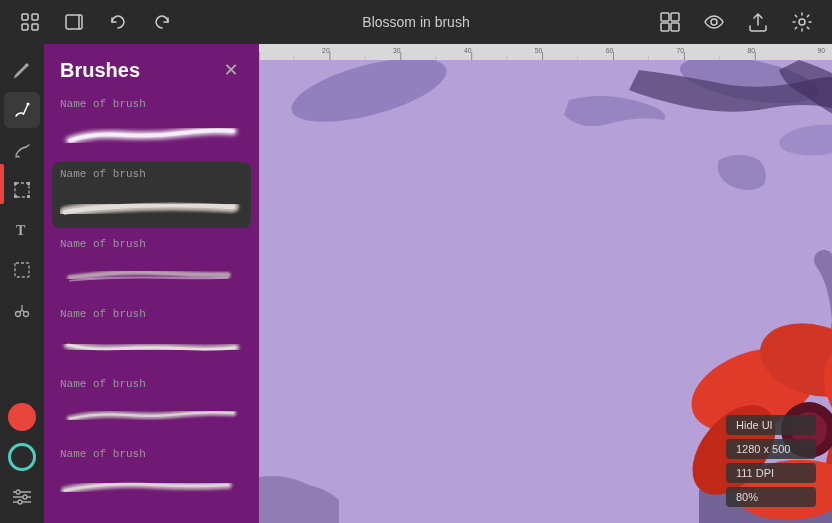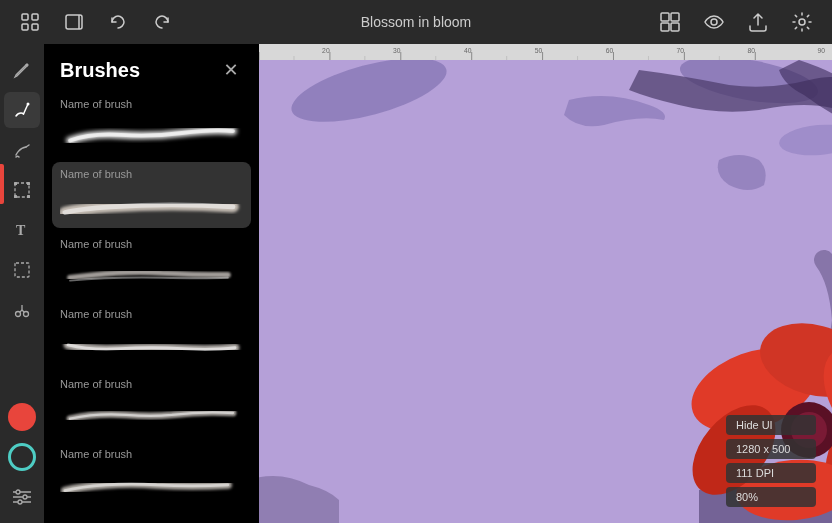--- a/index.html
+++ b/index.html
@@ -117,21 +117,21 @@
       background: #e8453c;
       border-radius: 0 2px 2px 0;
       position: absolute;
       left: 0;
       top: 120px;
     }
 
     
     .brush-panel {
       width: 215px;
-      background: #000000;
+      background: #701a75;
       height: 100%;
       z-index: 40;
       display: flex;
       flex-direction: column;
       overflow: hidden;
     }
     .brush-panel-header {
       display: flex;
       align-items: center;
       justify-content: space-between;
@@ -156,20 +156,21 @@
       flex: 1;
       overflow-y: auto;
       padding: 0 8px;
     }
     .brush-list::-webkit-scrollbar { width: 0; }
     .brush-item {
       margin-bottom: 4px;
       border-radius: 8px;
       padding: 6px 8px;
       cursor: pointer;
+      font-family: Liberation Mono, monospace;
     }
     .brush-item.selected { background: #333; }
     .brush-item-name {
       color: #999;
       font-size: 11px;
       margin-bottom: 4px;
     }
     .brush-preview {
       width: 100%;
       height: 38px;
@@ -269,21 +270,21 @@
       </svg>
     </div>
     <div class="icon-btn">
       <svg width="18" height="18" viewBox="0 0 18 18" fill="none">
         <path d="M15 9C15 6 12 3 9 3C6 3 3 6 3 9C3 12 6 15 9 15" stroke="#ccc" stroke-width="1.5" stroke-linecap="round"></path>
         <polyline points="15,5 15,9 11,9" fill="none" stroke="#ccc" stroke-width="1.5" stroke-linecap="round" stroke-linejoin="round"></polyline>
       </svg>
     </div>
   </div>
 
-  <div class="topbar-title">Blossom in bloom</div>
+  <div class="topbar-title">Blossom in brush</div>
 
   <div class="topbar-right">
     <div class="icon-btn">
       <svg width="20" height="20" viewBox="0 0 20 20" fill="none">
         <rect x="1" y="1" width="8" height="8" rx="1" stroke="#ccc" stroke-width="1.5"></rect>
         <rect x="11" y="1" width="8" height="8" rx="1" stroke="#ccc" stroke-width="1.5"></rect>
         <rect x="1" y="11" width="8" height="8" rx="1" stroke="#ccc" stroke-width="1.5"></rect>
         <rect x="11" y="11" width="8" height="8" rx="1" stroke="#ccc" stroke-width="1.5"></rect>
       </svg>
     </div>

